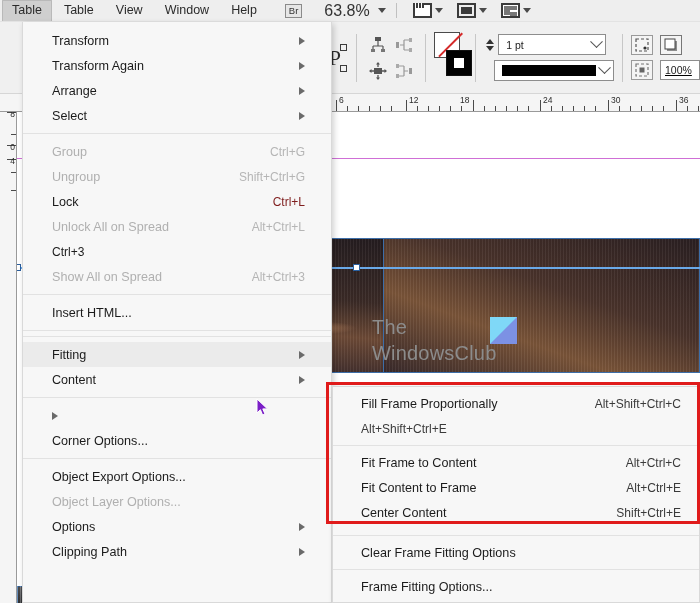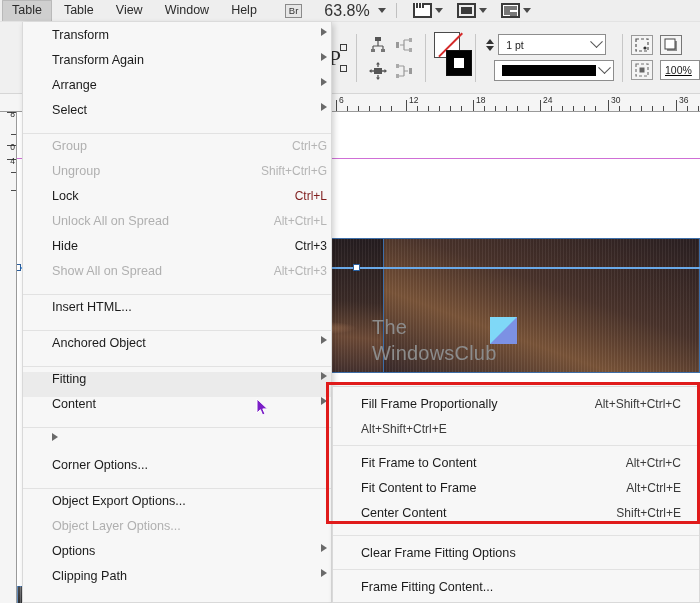--- a/index.html
+++ b/index.html
@@ -173,22 +173,22 @@
     opacity:.7; }
 
   
   .dropdown {
     position:absolute; left:22px; top:22px; width:310px; height:581px;
     background:#f7f7f7; border:1px solid #d9d9d9; border-top:none;
     box-shadow: 2px 2px 6px rgba(0,0,0,.18);
     padding-top:6px;
   }
   .mi {
-    position:relative; height:25px; display:flex; 
-    padding-left:29px; padding-right:4px; font-size:12.6px; color:#1b1b1b;
+    position:relative; height:25px; display:flex; align-items:center;
+    padding-left:29px; padding-right:26px; font-size:12.6px; color:#1b1b1b;
   }
   .mi.disabled { color:#b0b0b0; }
   .mi.hover { background:#ebebeb; }
   .mi .label { flex:1; white-space:nowrap; }
   .mi .accel { font-size:12px; color:#555; white-space:nowrap; }
   .mi.disabled .accel { color:#b5b5b5; }
   .mi .sub { width:0;height:0; border-top:4.5px solid transparent; border-bottom:4.5px solid transparent;
              border-left:6px solid #6a6a6a; }
   .msep { height:1px; background:#e2e2e2; margin:5px 0 5px 0; }
 
@@ -366,21 +366,21 @@
       </div>
     </div>
   </div>
 
   <div class="ruler-h">
     <div class="tick" style="left:336px;height:11px;"></div>
       <div class="lbl" style="left:339px;">6</div>
     <div class="tick" style="left:406px;height:11px;"></div>
       <div class="lbl" style="left:409px;">12</div>
     <div class="tick" style="left:473px;height:11px;"></div>
-      <div class="lbl" style="left:476px;">18</div>
+      <div class="lbl" style="left:460px;">18</div>
     <div class="tick" style="left:540px;height:11px;"></div>
       <div class="lbl" style="left:543px;">24</div>
     <div class="tick" style="left:608px;height:11px;"></div>
       <div class="lbl" style="left:611px;">30</div>
     <div class="tick" style="left:676px;height:11px;"></div>
       <div class="lbl" style="left:679px;">36</div>
     <div class="tick" style="left:347px;height:5px;"></div>
       <div class="tick" style="left:358px;height:5px;"></div>
     <div class="tick" style="left:369px;height:5px;"></div>
       <div class="tick" style="left:380px;height:5px;"></div>
@@ -491,40 +491,35 @@
     </div>
     <div class="mi">
       <span class="label">Lock</span>
       <span class="accel" style="color:#7f1d1d">Ctrl+L</span>
     </div>
     <div class="mi disabled">
       <span class="label">Unlock All on Spread</span>
       <span class="accel">Alt+Ctrl+L</span>
     </div>
     <div class="mi">
-      <span class="label">Hide</span>
       <span class="accel" style="color:#1b1b1b">Ctrl+3</span>
     </div>
     <div class="mi disabled">
       <span class="label">Show All on Spread</span>
       <span class="accel">Alt+Ctrl+3</span>
     </div>
 
     <div class="msep"></div>
 
     <div class="mi">
       <span class="label">Insert HTML...</span>
     </div>
 
     <div class="msep"></div>
 
-    <div class="mi">
-      <span class="label">Anchored Object</span>
-      <span class="sub"></span>
-    </div>
 
     <div class="msep"></div>
 
     <div class="mi hover">
       <span class="label">Fitting</span>
       <span class="sub"></span>
     </div>
     <div class="mi">
       <span class="label">Content</span>
       <span class="sub"></span>
@@ -583,21 +578,21 @@
 
     <div class="smsep" style="margin-top:10px"></div>
 
     <div class="smi">
       <span class="label">Clear Frame Fitting Options</span>
     </div>
 
     <div class="smsep"></div>
 
     <div class="smi">
-      <span class="label">Frame Fitting Content...</span>
+      <span class="label">Frame Fitting Options...</span>
     </div>
   </div>
 
   <div class="redbox"></div>
 
   <div class="cursor">
     <svg width="14" height="20" viewBox="0 0 14 20">
       <path d="M1 1 L1 15 L4.4 11.7 L6.6 17 L9 16 L6.8 10.9 L11.5 10.9 Z" fill="#7b1fc7" stroke="#ffffff" stroke-width="1"></path>
     </svg>
   </div>

